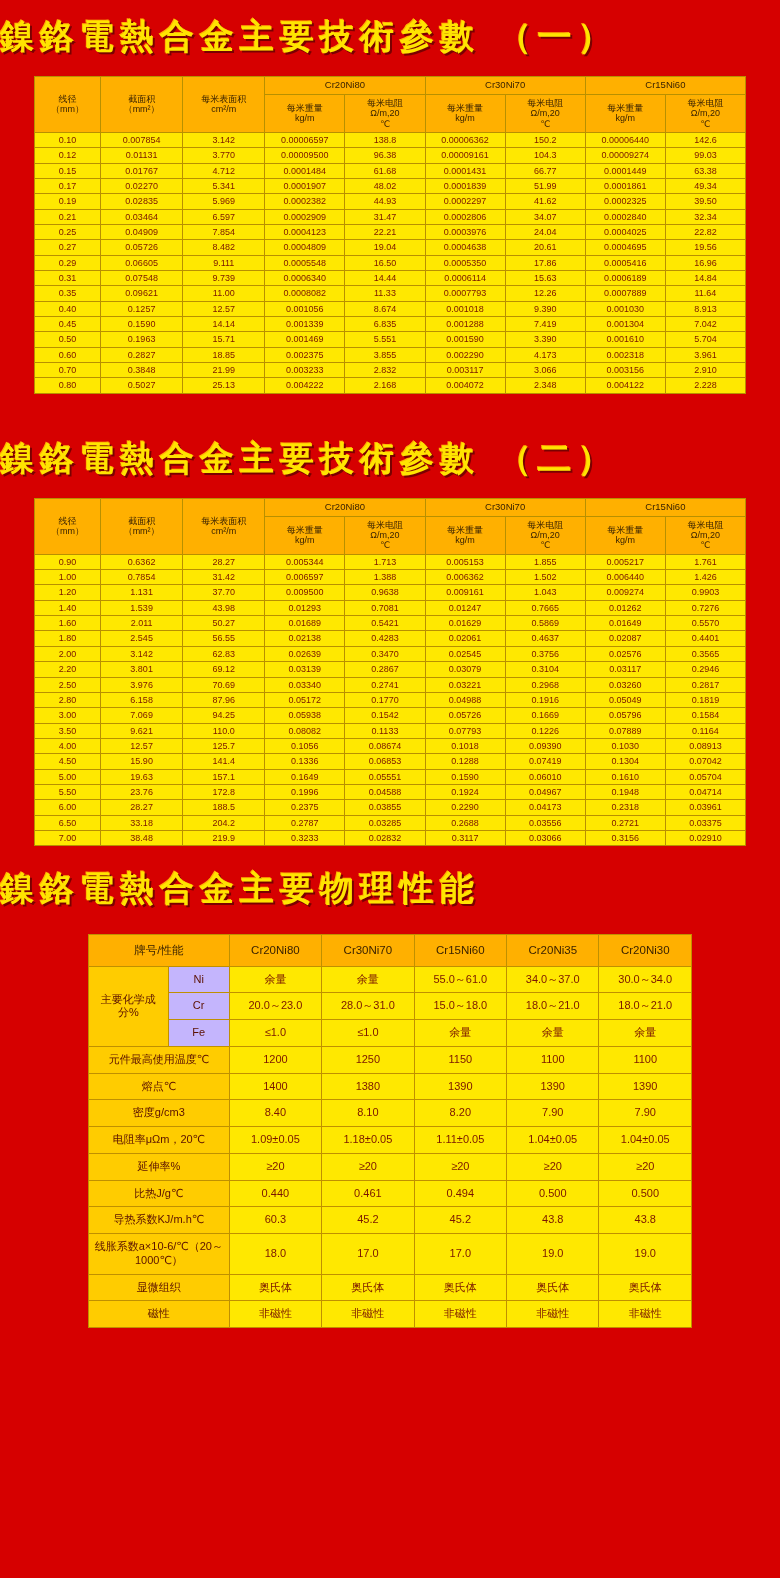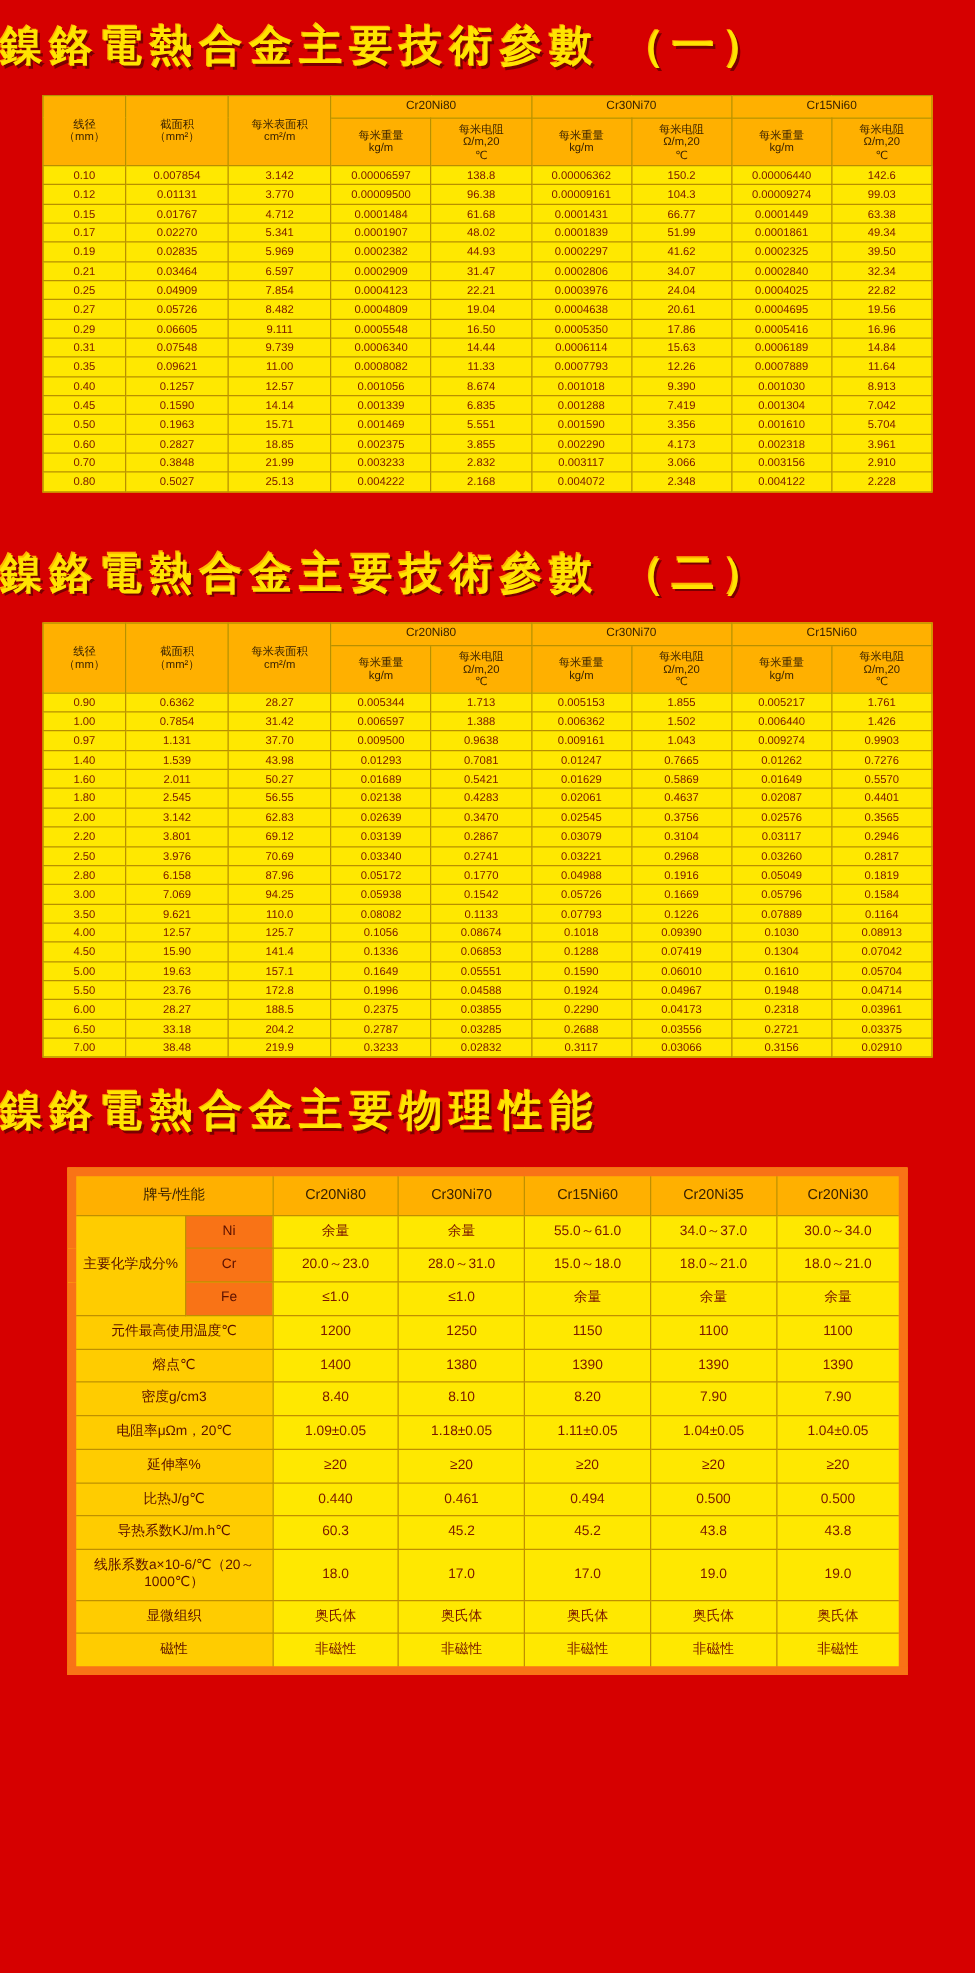--- a/index.html
+++ b/index.html
@@ -51,23 +51,23 @@
   .wire-table tbody tr:nth-child(odd) td{background:#ffe800;}
   .wire-table tbody tr:nth-child(even) td{background:#ffe800;}
   .wire-table tbody td.first{background:#ffd000;}
   .wire-table col.c0{width:66px;}
   .wire-table col.c1{width:82px;}
   .wire-table col.c2{width:82px;}
   .wire-table col.cd{width:80px;}
 
   
   .phys-table{
-    width:672px;
+    width:604px;
     background:#ffe800;
-    border:7px solid #f97316;
+    border:1px solid #f97316;
     font-size:11px;
   }
   .phys-table th,.phys-table td{
     border:1px solid #c09000;
     text-align:center;
     padding:6px 3px;
     line-height:1.25;
     color:#7a1500;
   }
   .phys-table thead th{
@@ -75,21 +75,21 @@
     color:#3a2200;
     font-weight:normal;
     padding:8px 3px;
     font-size:11.5px;
   }
   .phys-table td.rowhead{
     background:#ffcc00;
     color:#5a1000;
   }
   .phys-table td.rowhead-sub{
-    background:#f97316;
+    background:#c4b5fd;
     color:#5a1000;
     width:70px;
   }
   .phys-table col.p0{width:100px;}
   .phys-table col.p1{width:76px;}
   .phys-table col.pd{width:108px;}
 </style>
 </head>
 <body>
 
@@ -271,21 +271,21 @@
             <td>0.001304</td>
             <td>7.042</td>
           </tr>
           <tr>
             <td class="first">0.50</td>
             <td>0.1963</td>
             <td>15.71</td>
             <td>0.001469</td>
             <td>5.551</td>
             <td>0.001590</td>
-            <td>3.356</td>
+            <td>3.390</td>
             <td>0.001610</td>
             <td>5.704</td>
           </tr>
           <tr>
             <td class="first">0.60</td>
             <td>0.2827</td>
             <td>18.85</td>
             <td>0.002375</td>
             <td>3.855</td>
             <td>0.002290</td>
@@ -368,21 +368,21 @@
             <td>0.7854</td>
             <td>31.42</td>
             <td>0.006597</td>
             <td>1.388</td>
             <td>0.006362</td>
             <td>1.502</td>
             <td>0.006440</td>
             <td>1.426</td>
           </tr>
           <tr>
-            <td class="first">0.97</td>
+            <td class="first">1.20</td>
             <td>1.131</td>
             <td>37.70</td>
             <td>0.009500</td>
             <td>0.9638</td>
             <td>0.009161</td>
             <td>1.043</td>
             <td>0.009274</td>
             <td>0.9903</td>
           </tr>
           <tr>

